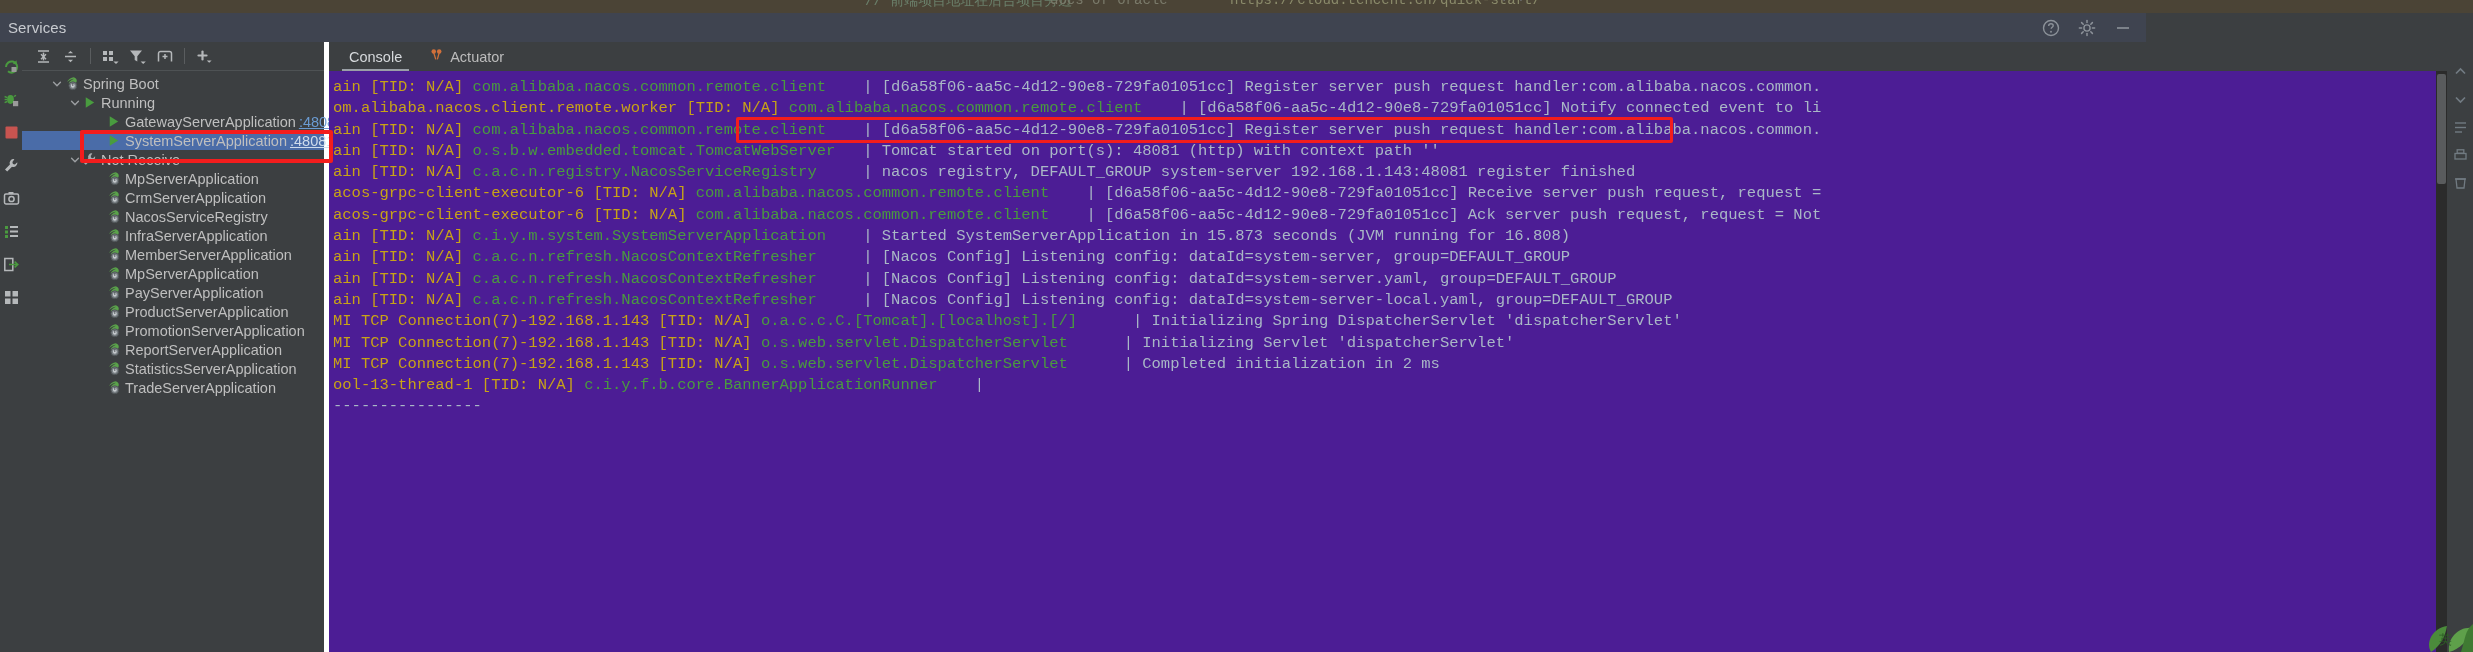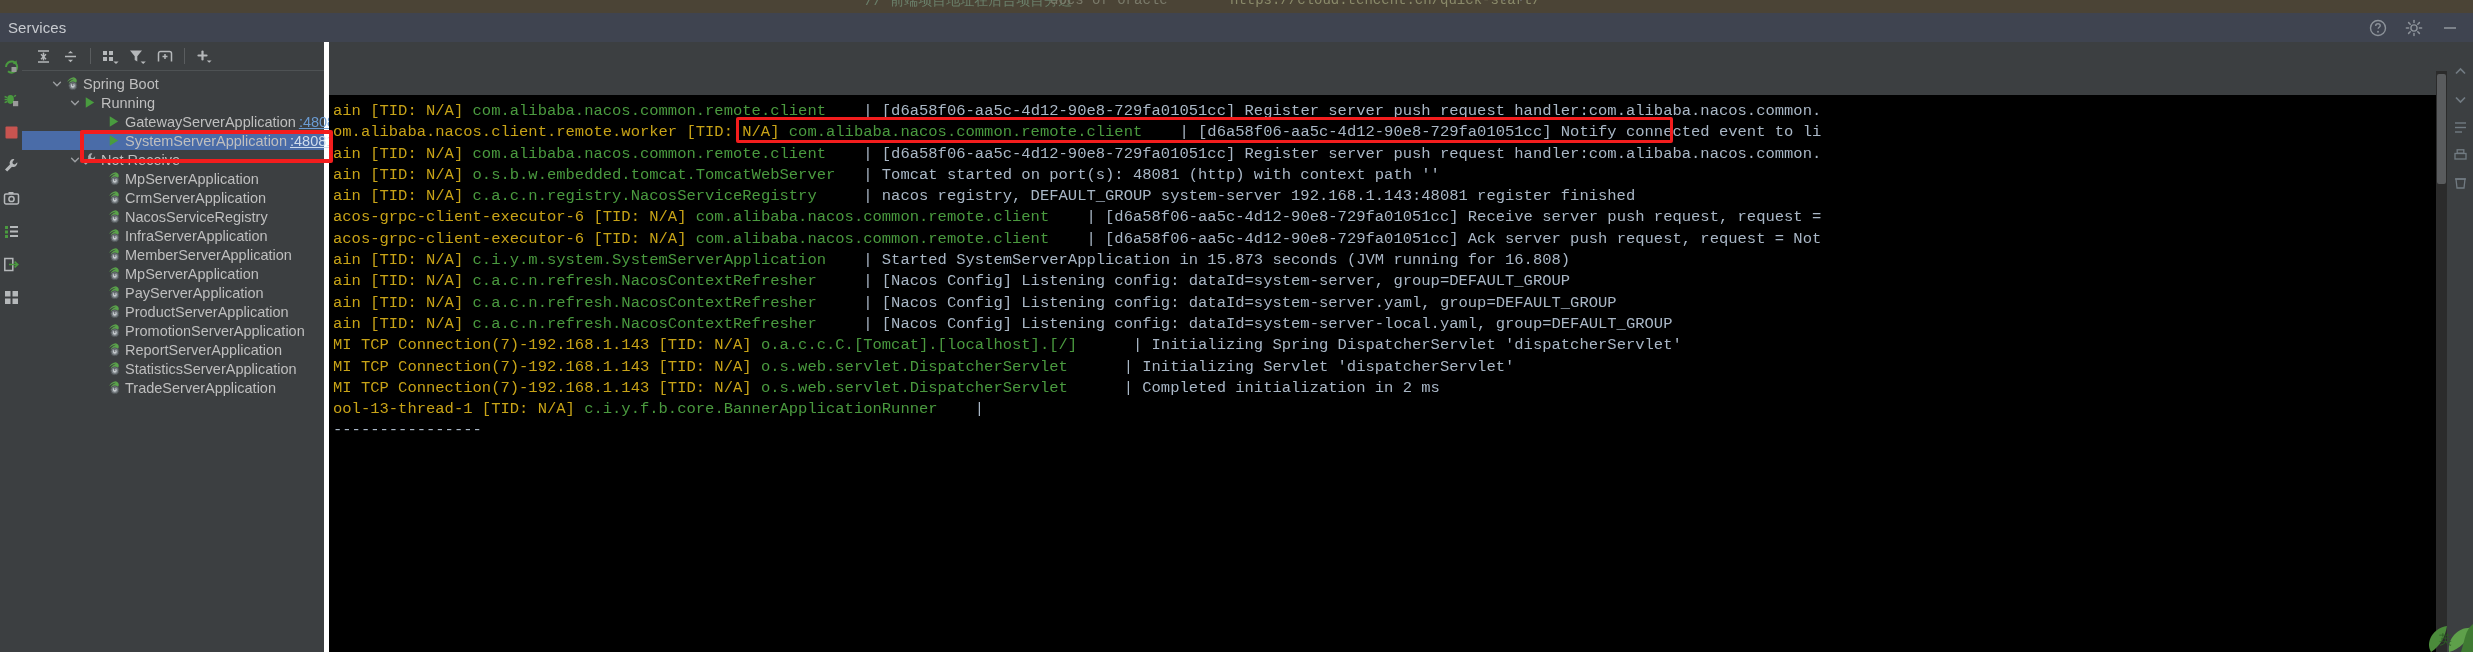--- a/index.html
+++ b/index.html
@@ -22,21 +22,21 @@
     font-family:"Liberation Mono", monospace; font-size:14px;
     color:#5c5a52;
   }
   #top-strip .g1{ left:865px; color:#6a7f6a; }
   #top-strip .g2{ left:1050px; color:#7a7a6a; }
   #top-strip .g3{ left:1230px; color:#8a8a6a; }
   #top-strip .g4{ left:1500px; color:#6a6a6a; }
 
   
   #titlebar{
-    position:absolute; left:0; top:13px; width:2473px; height:29px;
+    position:absolute; left:0; top:13px; width:2146px; height:29px;
     background:#3f4450;
     display:flex; align-items:center;
   }
   #titlebar .title{
     margin-left:8px; font-size:15px; color:#c8cbd0;
     letter-spacing:.1px;
   }
   #titlebar .right{
     margin-left:auto; display:flex; align-items:center; gap:18px;
     padding-right:14px;
@@ -107,23 +107,22 @@
     padding:0 14px; font-size:14.5px; color:#bcbcbc;
     position:relative;
   }
   .tab.active{ color:#d6d9dc; }
   .tab.active:after{
     content:""; position:absolute; left:7px; right:7px; bottom:0;
     height:2px; background:#9aa0a6;
   }
   #log{
     position:absolute; left:0; top:29px; right:0; bottom:0;
-    background:#000000;
+    background:#4c1d95;
     overflow:hidden;
-    margin-top:24px;
   }
   #log-inner{
     padding:6px 0 0 4px;
     font-family:"Liberation Mono", monospace;
     font-size:15.5px; line-height:21.3px;
     white-space:pre;
   }
   .ln{ height:21.3px; }
   .c-yel{ color:#c8a317; }
   .c-grn{ color:#4a9a3f; }
@@ -503,20 +502,33 @@
             <circle cx="9.4" cy="10.4" r="4.2" fill="#7a8185" stroke="#4d5255" stroke-width="1"></circle>
             <circle cx="9.4" cy="10.4" r="2.1" fill="#c6cace"></circle>
             <rect x="8.9" y="7.2" width="1" height="3.4" fill="#4d5255"></rect>
           </svg></span>
         <span class="tlabel">TradeServerApplication</span>
       </div>
     </div>
 </div>
 
 <div id="console-area">
+  <div id="tabbar">
+      <div class="tab active">
+        <span>Console</span>
+      </div>
+      <div class="tab">
+        <span><svg viewBox="0 0 16 16" width="14" height="14">
+            <circle cx="4.3" cy="4" r="2.6" fill="#d2703a"></circle>
+            <circle cx="10.5" cy="4" r="2.6" fill="#d2703a"></circle>
+            <path d="M4.3 5.6L6.6 13M10.5 5.6L8.4 13" stroke="#d2703a" stroke-width="1.5" fill="none"></path>
+          </svg></span>
+        <span>Actuator</span>
+      </div>
+    </div>
   <div id="log">
     <div id="log-inner"><div class="ln"><span class="c-yel">ain [TID: N/A] </span><span class="c-grn">com.alibaba.nacos.common.remote.client</span><span class="c-gry">    | [d6a58f06-aa5c-4d12-90e8-729fa01051cc] Register server push request handler:com.alibaba.nacos.common.</span></div><div class="ln"><span class="c-yel">om.alibaba.nacos.client.remote.worker [TID: N/A] </span><span class="c-grn">com.alibaba.nacos.common.remote.client</span><span class="c-gry">    | [d6a58f06-aa5c-4d12-90e8-729fa01051cc] Notify connected event to li</span></div><div class="ln"><span class="c-yel">ain [TID: N/A] </span><span class="c-grn">com.alibaba.nacos.common.remote.client</span><span class="c-gry">    | [d6a58f06-aa5c-4d12-90e8-729fa01051cc] Register server push request handler:com.alibaba.nacos.common.</span></div><div class="ln"><span class="c-yel">ain [TID: N/A] </span><span class="c-grn">o.s.b.w.embedded.tomcat.TomcatWebServer</span><span class="c-gry">   | Tomcat started on port(s): 48081 (http) with context path ''</span></div><div class="ln"><span class="c-yel">ain [TID: N/A] </span><span class="c-grn">c.a.c.n.registry.NacosServiceRegistry</span><span class="c-gry">     | nacos registry, DEFAULT_GROUP system-server 192.168.1.143:48081 register finished</span></div><div class="ln"><span class="c-yel">acos-grpc-client-executor-6 [TID: N/A] </span><span class="c-grn">com.alibaba.nacos.common.remote.client</span><span class="c-gry">    | [d6a58f06-aa5c-4d12-90e8-729fa01051cc] Receive server push request, request =</span></div><div class="ln"><span class="c-yel">acos-grpc-client-executor-6 [TID: N/A] </span><span class="c-grn">com.alibaba.nacos.common.remote.client</span><span class="c-gry">    | [d6a58f06-aa5c-4d12-90e8-729fa01051cc] Ack server push request, request = Not</span></div><div class="ln"><span class="c-yel">ain [TID: N/A] </span><span class="c-grn">c.i.y.m.system.SystemServerApplication</span><span class="c-gry">    | Started SystemServerApplication in 15.873 seconds (JVM running for 16.808)</span></div><div class="ln"><span class="c-yel">ain [TID: N/A] </span><span class="c-grn">c.a.c.n.refresh.NacosContextRefresher</span><span class="c-gry">     | [Nacos Config] Listening config: dataId=system-server, group=DEFAULT_GROUP</span></div><div class="ln"><span class="c-yel">ain [TID: N/A] </span><span class="c-grn">c.a.c.n.refresh.NacosContextRefresher</span><span class="c-gry">     | [Nacos Config] Listening config: dataId=system-server.yaml, group=DEFAULT_GROUP</span></div><div class="ln"><span class="c-yel">ain [TID: N/A] </span><span class="c-grn">c.a.c.n.refresh.NacosContextRefresher</span><span class="c-gry">     | [Nacos Config] Listening config: dataId=system-server-local.yaml, group=DEFAULT_GROUP</span></div><div class="ln"><span class="c-yel">MI TCP Connection(7)-192.168.1.143 [TID: N/A] </span><span class="c-grn">o.a.c.c.C.[Tomcat].[localhost].[/]</span><span class="c-gry">      | Initializing Spring DispatcherServlet 'dispatcherServlet'</span></div><div class="ln"><span class="c-yel">MI TCP Connection(7)-192.168.1.143 [TID: N/A] </span><span class="c-grn">o.s.web.servlet.DispatcherServlet</span><span class="c-gry">      | Initializing Servlet 'dispatcherServlet'</span></div><div class="ln"><span class="c-yel">MI TCP Connection(7)-192.168.1.143 [TID: N/A] </span><span class="c-grn">o.s.web.servlet.DispatcherServlet</span><span class="c-gry">      | Completed initialization in 2 ms</span></div><div class="ln"><span class="c-yel">ool-13-thread-1 [TID: N/A] </span><span class="c-grn">c.i.y.f.b.core.BannerApplicationRunner</span><span class="c-gry">    |</span></div><div class="ln"><span class="c-gry">----------------</span></div></div>
   </div>
 </div>
 
 <div id="right-gutter">
   <span>
     <svg class="rg-ico" viewBox="0 0 15 15">
         <path d="M3 9.5L7.5 5 12 9.5" fill="none" stroke="#7f8a93" stroke-width="1.7"></path>
       </svg>

